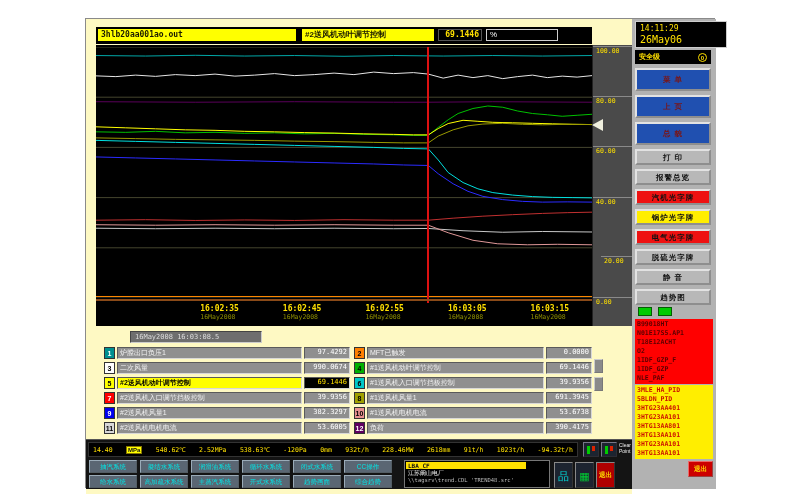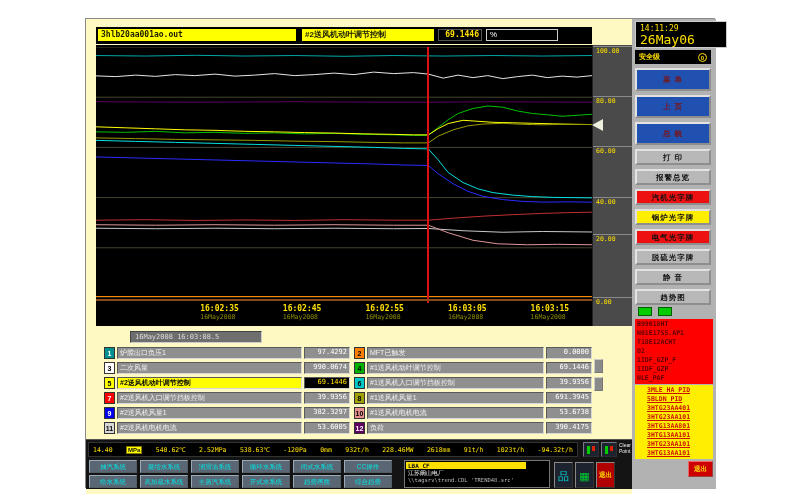--- a/index.html
+++ b/index.html
@@ -71,37 +71,37 @@
   .msg-l2{color:#eee;font:6px "Liberation Sans",sans-serif;padding-left:3px;line-height:8px;white-space:nowrap;}
   .msg-l3{color:#bbb;font:5.5px "DejaVu Sans Mono",monospace;padding-left:3px;white-space:nowrap;}
   .icon-tile{position:absolute;top:22px;width:19px;height:26px;border:1px outset #888;background:#1d2430;box-sizing:border-box;
              text-align:center;line-height:24px;}
   .icon-tile.exit{background:#b00000;color:#ffe000;font:bold 6.5px "Liberation Sans",sans-serif;line-height:24px;}
 
   
   .clock{position:absolute;left:3px;top:2px;width:92px;height:27px;background:#000;border:1px solid #ccc;box-sizing:border-box;
          color:#ffe000;font-family:"DejaVu Sans Mono",monospace;padding-left:4px;}
   .clock .t{font-size:8px;line-height:13px;}
-  .clock .d{font-size:13px;line-height:10px;}
+  .clock .d{font-size:10px;line-height:10px;}
   .sec{position:absolute;left:3px;top:31px;width:76px;height:14px;background:#000;box-sizing:border-box;
        display:flex;justify-content:space-between;align-items:center;padding:0 4px;color:#ffe000;font:bold 7px "Liberation Sans",sans-serif;}
   .sec-val{width:9px;height:9px;border:1px solid #ffe000;border-radius:50%;text-align:center;line-height:9px;font-size:6px;box-sizing:border-box;}
   .sb-btns{position:absolute;left:3px;top:49px;width:76px;display:flex;flex-direction:column;gap:4px;}
   .sb-btn{height:16px;border:2px outset #e2e2e2;box-sizing:border-box;font:bold 7.5px "Liberation Sans",sans-serif;
           text-align:center;line-height:13px;letter-spacing:1px;white-space:nowrap;overflow:hidden;}
   .sb-btn.blue{height:23px;background:#2050b0;color:#7a1515;line-height:19px;}
   .sb-btn.gray{background:#b8b8b8;color:#111;}
   .sb-btn.red{background:#ee1111;color:#111;}
   .sb-btn.yellow{background:#ffee00;color:#111;}
   .ack-row{position:absolute;left:6px;top:288px;display:flex;gap:6px;}
   .ack-tile{width:14px;height:9px;background:#00cc00;border:1px solid #045d04;box-sizing:border-box;}
   .alarm-red{position:absolute;left:3px;top:300px;width:78px;background:#ff0000;padding:1px 0;box-sizing:border-box;}
   .alarm-red .al{color:#5a0000;font:bold 6.5px "DejaVu Sans Mono",monospace;height:9px;line-height:9px;padding-left:2px;white-space:nowrap;overflow:hidden;}
   .alarm-yellow{position:absolute;left:3px;top:366px;width:78px;background:#ffee00;padding:1px 0;box-sizing:border-box;}
-  .alarm-yellow .al{color:#cc1100;font:bold 6.5px "DejaVu Sans Mono",monospace;height:9px;line-height:9px;padding-left:12px;white-space:nowrap;overflow:hidden;text-decoration:underline;}
+  .alarm-yellow .al{color:#cc1100;font:bold 6.5px "DejaVu Sans Mono",monospace;height:9px;line-height:9px;padding-left:2px;white-space:nowrap;overflow:hidden;}
   .exit-tile{position:absolute;left:56px;top:442px;width:25px;height:16px;background:#cc0000;border:1px outset #ee6666;box-sizing:border-box;
              color:#ffe000;font:bold 6.5px "Liberation Sans",sans-serif;text-align:center;line-height:13px;}
   .net-glyph{color:#00d8d8;font-size:11px;}
   .mon-glyph{color:#00cc33;font-size:11px;}
 </style>
 </head>
 <body>
 
 <div id="stage">
   <div id="app">
@@ -184,21 +184,21 @@
           <div class="ytick" style="top: 101.4px;">
             <div class="ytick-line"></div>
             <div class="ytick-label">60.00</div>
           </div>
 
           <div class="ytick" style="top: 151.6px;">
             <div class="ytick-line"></div>
             <div class="ytick-label">40.00</div>
           </div>
 
-          <div class="ytick" style="top: 189px;">
+          <div class="ytick" style="top: 211px; padding-left: 8px;">
             <div class="ytick-line"></div>
             <div class="ytick-label">20.00</div>
           </div>
 
           <div class="ytick" style="top: 252px;">
             <div class="ytick-line"></div>
             <div class="ytick-label">0.00</div>
           </div>
         </div>
       <div class="pointer" id="scale-pointer" style="left: 506px; top: 99.559px;"></div>

